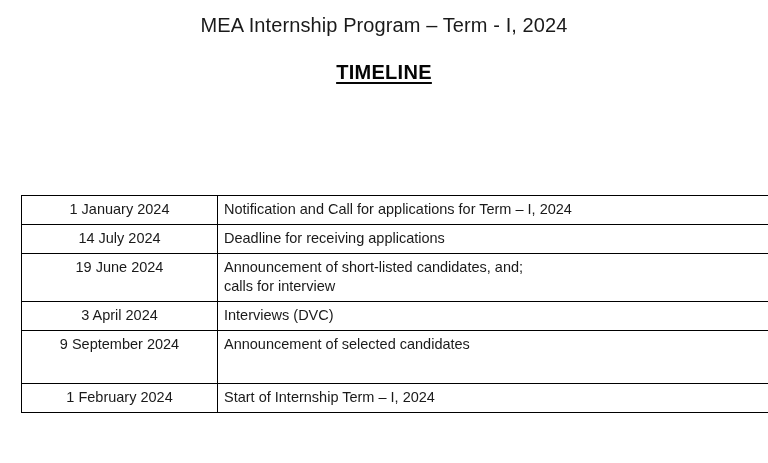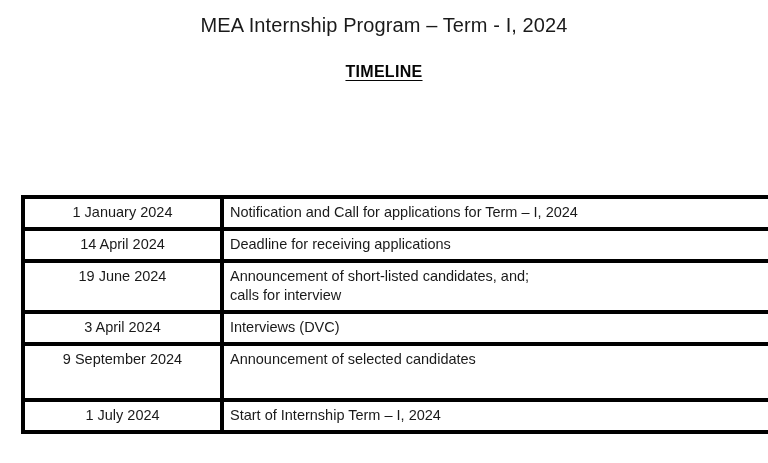--- a/index.html
+++ b/index.html
@@ -41,21 +41,21 @@
     line-height: 30px;
     letter-spacing: 0.1px;
     color: #1a1a1a;
     white-space: nowrap;
   }
   .timeline-wrap {
     margin-top: 18px;
   }
   .timeline-heading {
     display: inline-block;
-    font-size: 16px;
+    font-size: 20px;
     font-weight: bold;
     line-height: 28px;
     text-decoration: underline;
     text-underline-offset: 3px;
     color: #050505;
     letter-spacing: 0.3px;
   }
 
   
   .table-area {
@@ -64,21 +64,21 @@
     top: 195px;
     width: 736px;
   }
   table.timeline-table {
     border-collapse: collapse;
     table-layout: fixed;
     width: 736px;
     border: 1px solid #7f7f7f;
   }
   table.timeline-table td {
-    border: 4px solid #000000;
+    border: 1px solid #000000;
     font-size: 14.5px;
     line-height: 19px;
     color: #1a1a1a;
     vertical-align: top;
     padding: 4px 6px 5px 6px;
   }
   td.col-date {
     width: 183px;
     text-align: center;
     white-space: nowrap;
@@ -112,21 +112,21 @@
     <table class="timeline-table">
       <tbody>
         <tr>
           <td class="col-date">1 January 2024</td>
           <td class="col-desc">
             <span class="desc-line">Notification and Call for applications for Term – I, 2024</span>
           </td>
         </tr>
 
         <tr>
-          <td class="col-date">14 April 2024</td>
+          <td class="col-date">14 July 2024</td>
           <td class="col-desc">
             <span class="desc-line">Deadline for receiving applications</span>
           </td>
         </tr>
 
         <tr>
           <td class="col-date">19 June 2024</td>
           <td class="col-desc">
             <span class="desc-line">Announcement of short-listed candidates, and;</span>
             <span class="desc-line">calls for interview</span>
@@ -142,21 +142,21 @@
 
         <tr>
           <td class="col-date">9 September 2024</td>
           <td class="col-desc">
             <span class="desc-line">Announcement of selected candidates</span>
             <span class="spacer-line-2"></span>
           </td>
         </tr>
 
         <tr>
-          <td class="col-date">1 July 2024</td>
+          <td class="col-date">1 February 2024</td>
           <td class="col-desc">
             <span class="desc-line">Start of Internship Term – I, 2024</span>
           </td>
         </tr>
       </tbody>
     </table>
   </div>
 
 </div>
 

